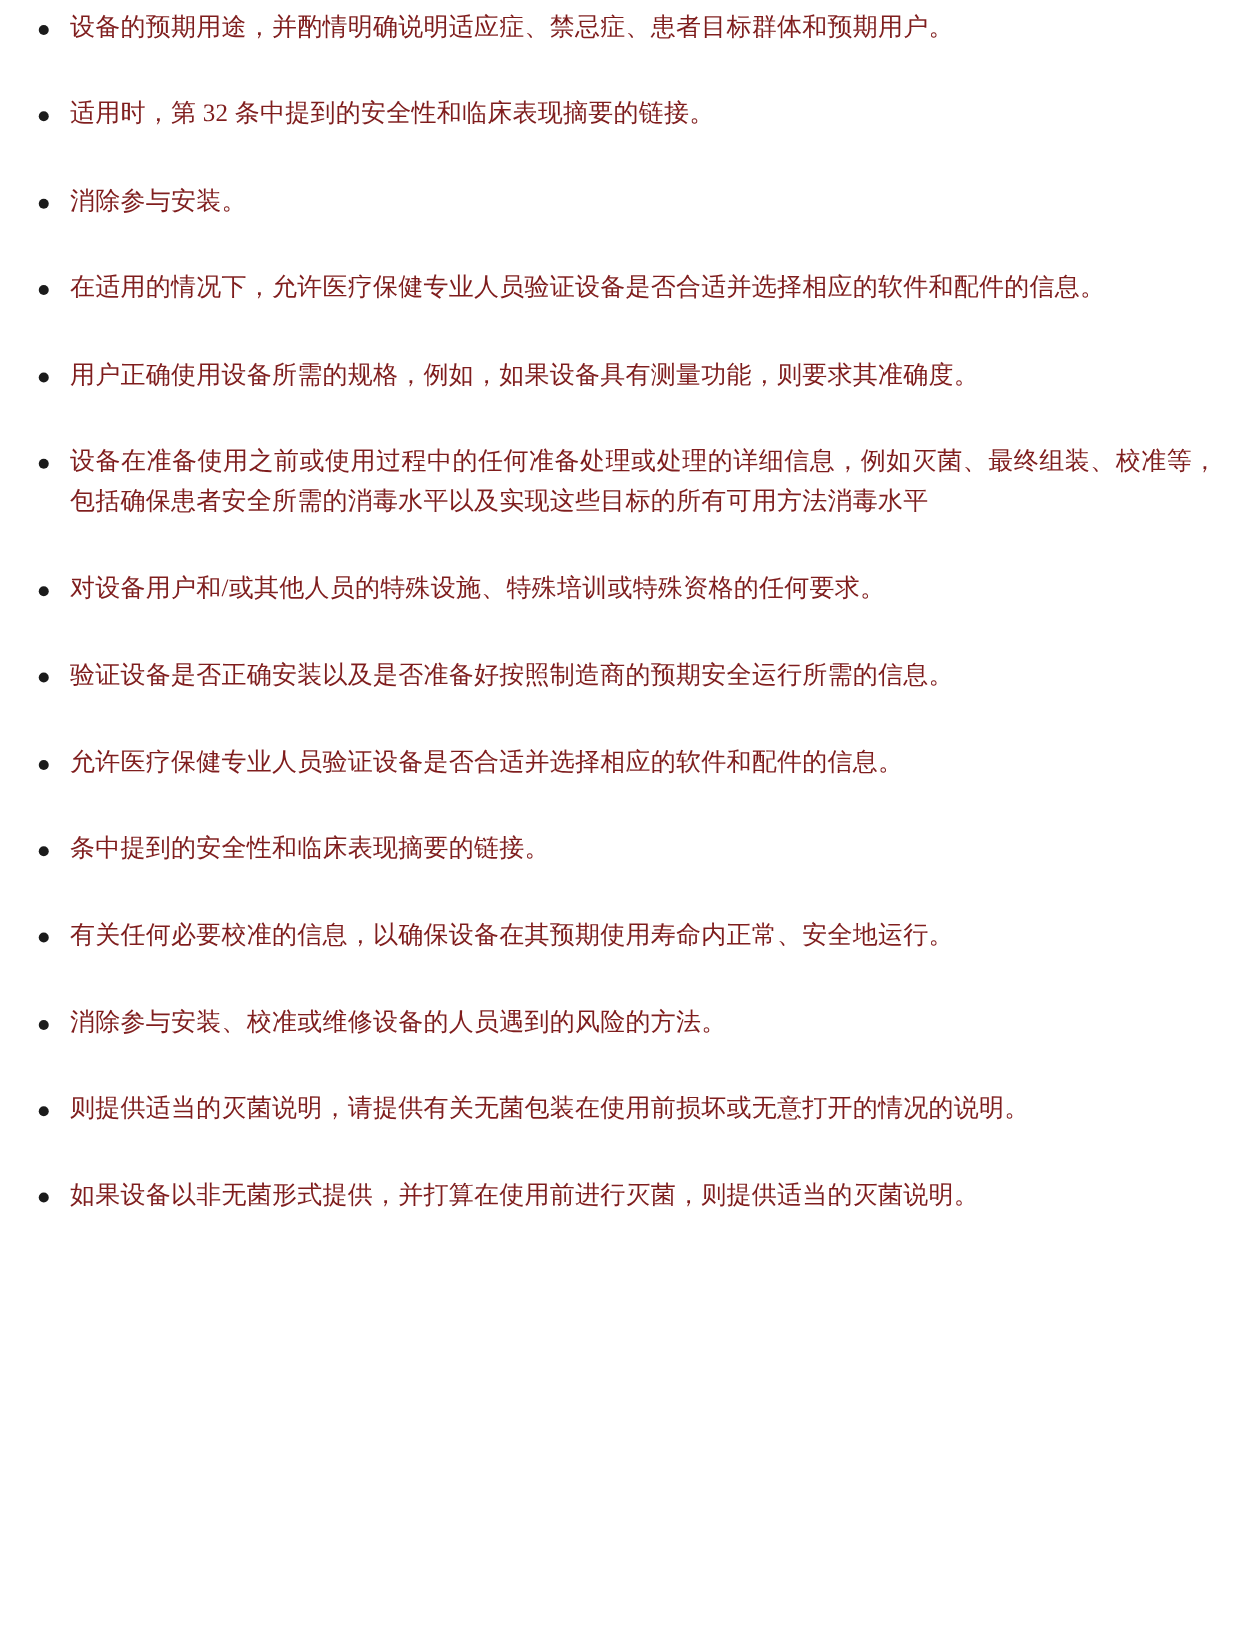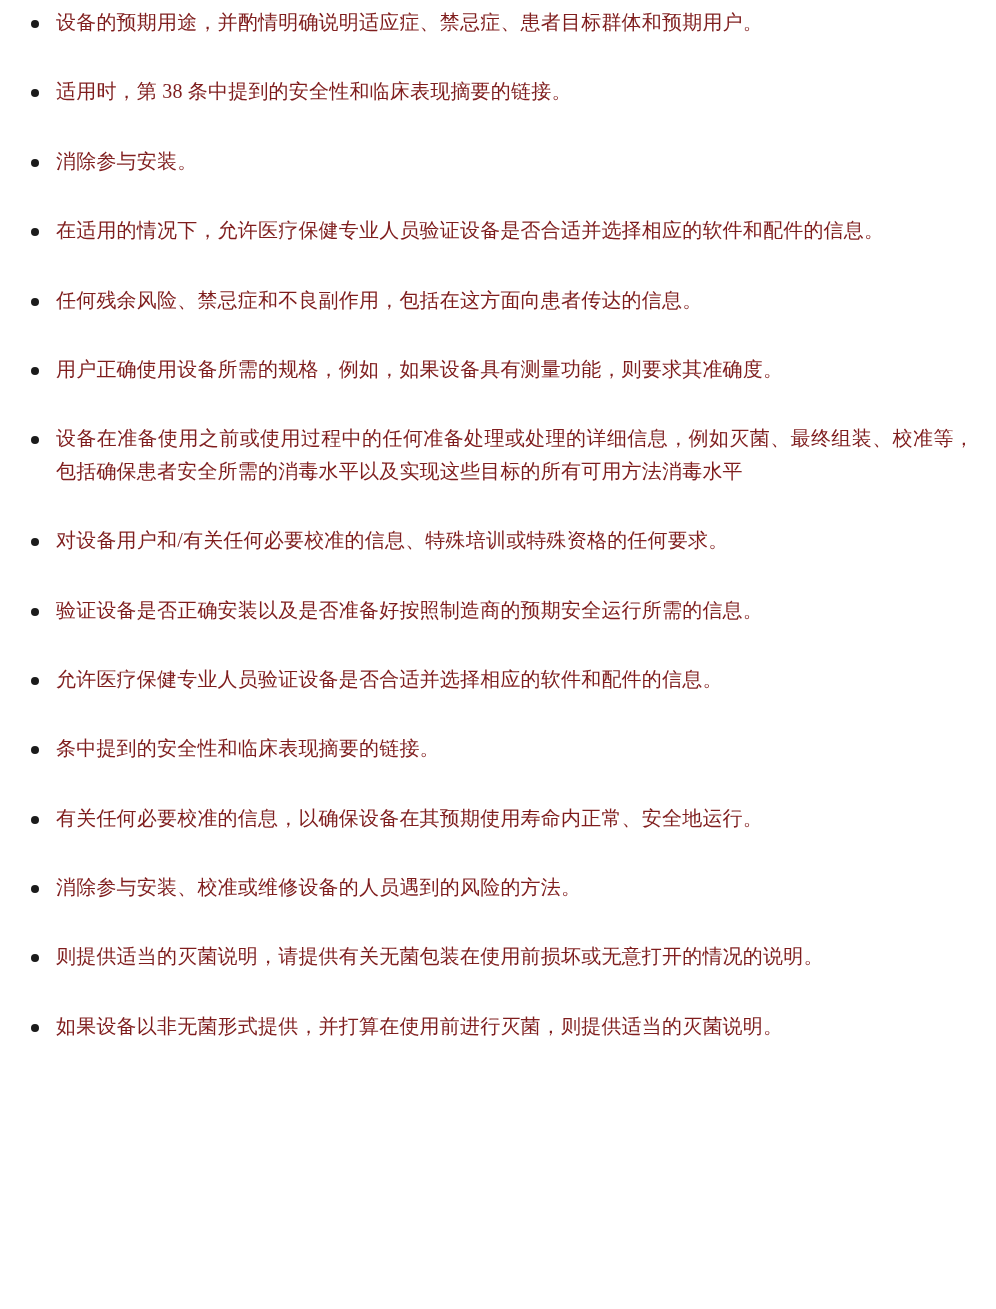--- a/index.html
+++ b/index.html
@@ -58,45 +58,41 @@
 <body>
 
 <div class="page">
   <ul class="bullet-list">
     <li>
       <span class="bullet"></span>
       <span class="item-text">设备的预期用途，并酌情明确说明适应症、禁忌症、患者目标群体和预期用户。</span>
     </li>
     <li>
       <span class="bullet"></span>
-      <span class="item-text">适用时，第 38 条中提到的安全性和临床表现摘要的链接。</span>
+      <span class="item-text">适用时，第 32 条中提到的安全性和临床表现摘要的链接。</span>
     </li>
     <li>
       <span class="bullet"></span>
       <span class="item-text">消除参与安装。</span>
     </li>
     <li>
       <span class="bullet"></span>
       <span class="item-text">在适用的情况下，允许医疗保健专业人员验证设备是否合适并选择相应的软件和配件的信息。</span>
     </li>
     <li>
       <span class="bullet"></span>
-      <span class="item-text">任何残余风险、禁忌症和不良副作用，包括在这方面向患者传达的信息。</span>
-    </li>
-    <li>
-      <span class="bullet"></span>
       <span class="item-text">用户正确使用设备所需的规格，例如，如果设备具有测量功能，则要求其准确度。</span>
     </li>
     <li>
       <span class="bullet"></span>
       <span class="item-text">设备在准备使用之前或使用过程中的任何准备处理或处理的详细信息，例如灭菌、最终组装、校准等，包括确保患者安全所需的消毒水平以及实现这些目标的所有可用方法消毒水平</span>
     </li>
     <li>
       <span class="bullet"></span>
-      <span class="item-text">对设备用户和/有关任何必要校准的信息、特殊培训或特殊资格的任何要求。</span>
+      <span class="item-text">对设备用户和/或其他人员的特殊设施、特殊培训或特殊资格的任何要求。</span>
     </li>
     <li>
       <span class="bullet"></span>
       <span class="item-text">验证设备是否正确安装以及是否准备好按照制造商的预期安全运行所需的信息。</span>
     </li>
     <li>
       <span class="bullet"></span>
       <span class="item-text">允许医疗保健专业人员验证设备是否合适并选择相应的软件和配件的信息。</span>
     </li>
     <li>

